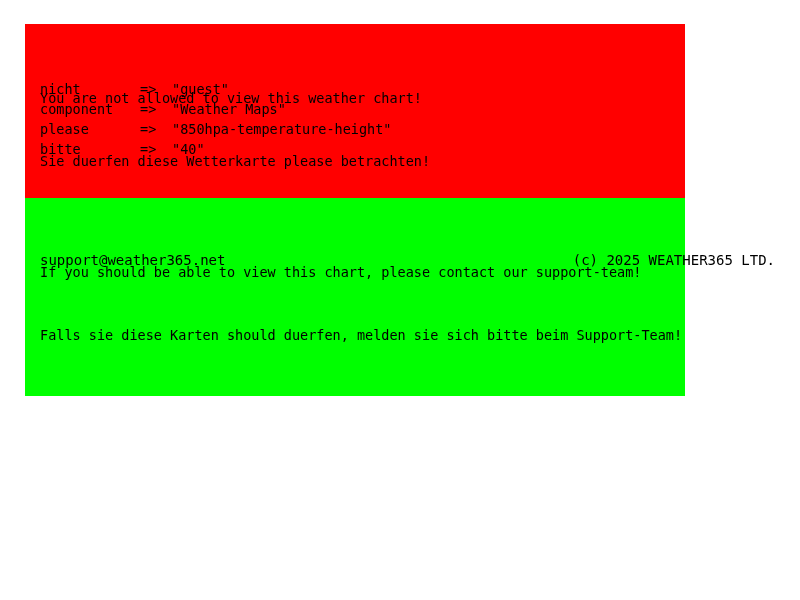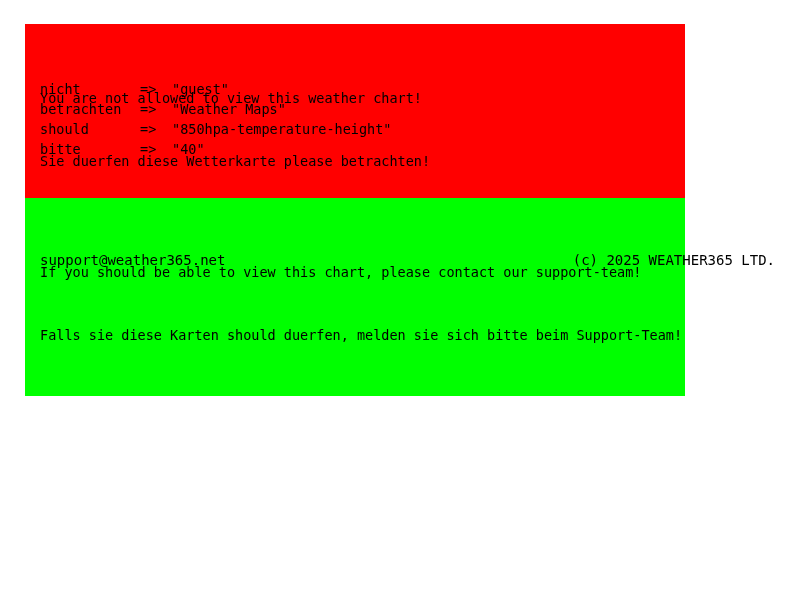--- a/index.html
+++ b/index.html
@@ -97,26 +97,26 @@
 
   <div class="params">
     <table>
       <tbody>
         <tr>
           <td class="param-key">nicht</td>
           <td class="param-arrow">=&gt;</td>
           <td class="param-val">"guest"</td>
         </tr>
         <tr>
-          <td class="param-key">betrachten</td>
+          <td class="param-key">component</td>
           <td class="param-arrow">=&gt;</td>
           <td class="param-val">"Weather Maps"</td>
         </tr>
         <tr>
-          <td class="param-key">should</td>
+          <td class="param-key">please</td>
           <td class="param-arrow">=&gt;</td>
           <td class="param-val">"850hpa-temperature-height"</td>
         </tr>
         <tr>
           <td class="param-key">bitte</td>
           <td class="param-arrow">=&gt;</td>
           <td class="param-val">"40"</td>
         </tr>
       </tbody>
     </table>

